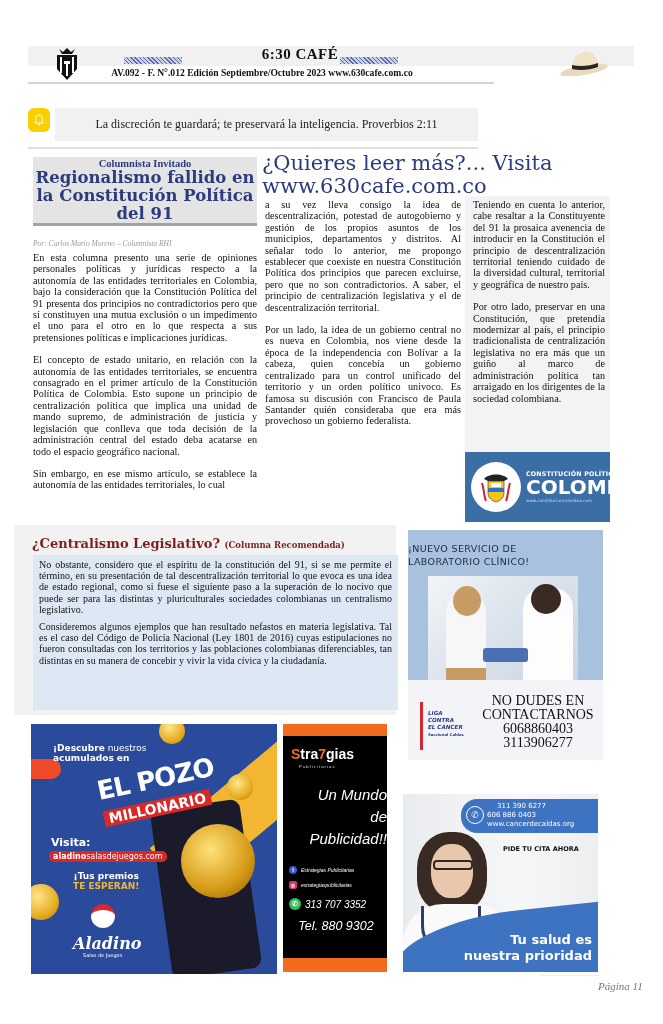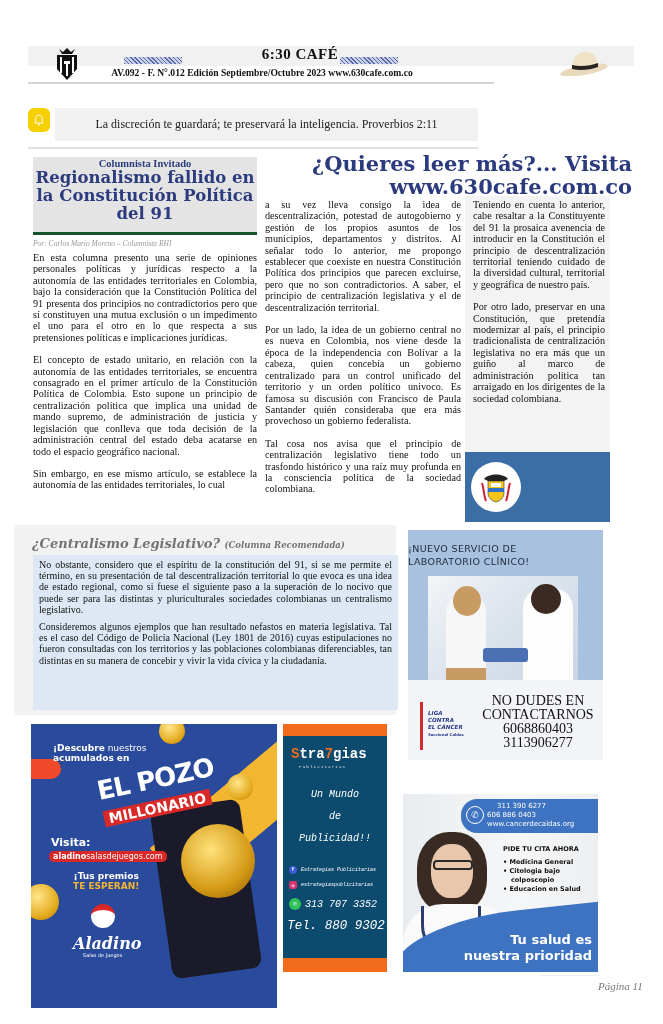--- a/index.html
+++ b/index.html
@@ -18,43 +18,43 @@
 .hdr-sub{left:102px;top:67px;width:320px;text-align:center;font-family:"Liberation Serif",serif;font-weight:bold;font-size:9.6px;color:#111;white-space:nowrap}
 .hat{left:558px;top:50px;width:52px;height:26px}
 
 
 .bell{left:28px;top:108px;width:22px;height:24px;border-radius:6px;background:#f6d000;display:flex;align-items:center;justify-content:center;color:#fff;font-size:11px}
 .quote-box{left:55px;top:108px;width:423px;height:33px;background:#f1f1f1;display:flex;align-items:center;justify-content:center}
 .quote-text{font-family:"Liberation Serif",serif;font-size:12px;color:#222}
 .quote-rule{left:28px;top:147px;width:450px;height:2px;background:#e0e0e0}
 
 
-.col1-head{left:33px;top:157px;width:224px;height:78px;background:#e4e4e4;border-bottom:3px solid #14532d;text-align:center}
+.col1-head{left:33px;top:157px;width:224px;height:69px;background:#e4e4e4;border-bottom:3px solid #a3a3a3;text-align:center}
 .kicker{font-family:"Liberation Serif",serif;font-weight:bold;font-size:10.5px;color:#2c3b7d;margin-top:1px}
 .art-title{font-family:"DejaVu Serif",serif;font-weight:bold;font-size:16.5px;line-height:18px;color:#2c3b7d}
 .byline{left:33px;top:239px;width:224px;font-family:"Liberation Serif",serif;font-style:italic;font-size:7.5px;color:#999}
 .body-text{font-family:"Liberation Serif",serif;font-size:10.2px;line-height:11.4px;text-align:justify;color:#111}
 .body-text p{margin-bottom:11px}
 .col1{left:33px;top:252px;width:224px;height:272px;overflow:hidden}
 
 
-.big-head{left:262px;top:152px;width:370px;text-align:right;font-family:"DejaVu Serif",serif;font-weight:bold;font-size:21px;line-height:23px;color:#2c3b7d}
+.big-head{left:262px;top:152px;width:370px;text-align:left;font-family:"DejaVu Serif",serif;font-weight:normal;font-size:21px;line-height:23px;color:#2c3b7d}
 .col2{left:265px;top:199px;width:196px;height:320px;overflow:hidden}
 .col3-bg{left:465px;top:196px;width:145px;height:256px;background:#f3f3f3}
 .col3{left:473px;top:199px;width:132px;overflow:hidden}
 .const-banner{left:465px;top:452px;width:145px;height:70px;background:#3b6ea5;display:flex;align-items:center;padding-left:6px}
 .const-seal{width:50px;height:50px;border-radius:50%;background:#fff;display:flex;align-items:center;justify-content:center;flex-shrink:0}
 .const-txt{margin-left:5px;font-family:"DejaVu Sans",sans-serif;color:#fff;line-height:1}
 .const-txt .l1{font-size:6.3px;font-weight:bold;letter-spacing:.2px}
 .const-txt .l2{font-size:20px;font-weight:bold;letter-spacing:0}
 .const-txt .l3{font-size:4.2px;color:#c9d7ea;margin-top:2px}
 
 
 .rec-bg{left:14px;top:525px;width:382px;height:190px;background:#f2f2f2}
-.rec-title{left:32px;top:536px;width:370px;font-family:"DejaVu Serif",serif;font-weight:bold;font-style:italic;font-size:13px;color:#737373;white-space:nowrap}
+.rec-title{left:32px;top:536px;width:370px;font-family:"DejaVu Serif",serif;font-weight:bold;font-size:13px;color:#7f1d1d;white-space:nowrap}
 .rec-title small{font-size:8.5px}
 .rec-box{left:33px;top:555px;width:365px;height:155px;background:#dde8f4;padding:4px 6px}
 .rec-box .body-text{font-size:10px;line-height:11.2px}
 .rec-box p{margin-bottom:6px}
 .link{color:#2c56b0;text-decoration:underline}
 
 
 .lab{left:408px;top:530px;width:195px;height:230px;background:#f2f4f8;overflow:hidden}
 .lab-top{position:absolute;left:0;top:0;width:195px;height:150px;background:#a7c1de}
 .lab-title{position:absolute;top:12px;width:100%;font-family:"DejaVu Sans",sans-serif;font-size:9.5px;line-height:13px;color:#1f2a3d;letter-spacing:.4px}
@@ -64,48 +64,48 @@
 .lab-photo .h2{position:absolute;left:103px;top:8px;width:30px;height:30px;border-radius:50%;background:#3a2a22}
 .lab-photo .h1{position:absolute;left:25px;top:10px;width:28px;height:30px;border-radius:50%;background:#c89b65}
 .lab-photo .tray{position:absolute;left:55px;top:72px;width:45px;height:14px;background:#4a6fb3;border-radius:3px}
 .liga{position:absolute;left:8px;top:172px;width:60px}
 .liga-bar{position:absolute;left:4px;top:0;width:3px;height:48px;background:#d12a2a}
 .liga-txt{position:absolute;left:12px;top:8px;font-family:"DejaVu Sans",sans-serif;font-weight:bold;font-style:italic;font-size:5.6px;line-height:7px;color:#2a3a8a}
 .liga-sub{position:absolute;left:12px;top:30px;font-family:"DejaVu Sans",sans-serif;font-weight:bold;font-size:3.8px;color:#2a3a8a;white-space:nowrap}
 .lab-contact{position:absolute;left:70px;top:164px;width:120px;text-align:center;font-family:Liberation Serif, serif;font-size:14px;line-height:14px;color:#111}
 
 
-.aladino{left:31px;top:724px;width:246px;height:284px;background:#2a4a9c;overflow:hidden;font-family:"DejaVu Sans",sans-serif}
+.aladino{left:31px;top:724px;width:246px;height:250px;background:#2a4a9c;overflow:hidden;font-family:"DejaVu Sans",sans-serif}
 .aladino .stripe{position:absolute;left:110px;top:40px;width:240px;height:60px;background:#f3b630;transform:rotate(-40deg)}
 .aladino .stripe2{position:absolute;left:0;top:35px;width:30px;height:20px;background:#f04a2a;border-radius:0 12px 12px 0}
 .al-t1{position:absolute;left:22px;top:19px;font-size:9px;line-height:10px;color:#fff;font-weight:bold}
 .al-t1 span{font-weight:normal}
 .al-pozo{position:absolute;left:65px;top:40px;font-size:26px;font-weight:bold;color:#fff;transform:rotate(-12deg);letter-spacing:-1px}
 .al-mill{position:absolute;left:72px;top:76px;font-size:14px;font-weight:bold;color:#fff;background:#d82828;padding:0 5px;transform:rotate(-12deg)}
 .al-visit{position:absolute;left:20px;top:112px;font-size:11px;font-weight:bold;color:#fff}
 .al-url{position:absolute;left:18px;top:127px;font-size:8px;color:#fff;background:#d82828;padding:1px 4px;border-radius:5px;white-space:nowrap}
 .al-url b{color:#fff}
 .al-prem{position:absolute;left:42px;top:147px;font-size:9px;font-weight:bold;color:#fff;text-align:center;line-height:10px}
 .al-prem span{color:#f3b630}
 .al-logo{position:absolute;left:42px;top:210px;font-family:"DejaVu Serif",serif;font-style:italic;font-weight:bold;font-size:16px;color:#fff}
 .al-logo-sub{position:absolute;left:52px;top:228px;font-size:5px;color:#fff}
 .al-face{position:absolute;left:60px;top:180px;width:24px;height:24px;border-radius:50%;background:#fff;border-top:6px solid #d82828}
 .al-phone{position:absolute;left:130px;top:80px;width:90px;height:170px;border-radius:10px;background:#1a1a2a;transform:rotate(-8deg)}
 .al-pot{position:absolute;left:150px;top:100px;width:74px;height:74px;border-radius:50%;background:radial-gradient(circle at 40% 35%,#ffe27a,#d59a16 60%,#8a5a06)}
 .coin{position:absolute;border-radius:50%;background:radial-gradient(circle at 40% 35%,#ffe68a,#e3a91c 65%,#a06e06)}
 
 
-.stra{left:283px;top:724px;width:104px;height:248px;background:#0c4a6e;overflow:hidden;font-family:Liberation Mono, monospace;color:#fff}
+.stra{left:283px;top:724px;width:104px;height:248px;background:#000000;overflow:hidden;font-family:Liberation Sans, sans-serif;color:#fff}
 .stra .or1{position:absolute;left:0;top:0;width:104px;height:12px;background:#f26b1d}
 .stra .or2{position:absolute;left:0;bottom:0;width:104px;height:14px;background:#f26b1d}
 .stra-logo{position:absolute;left:8px;top:22px;font-size:14px;font-weight:bold;color:#fff}
 .stra-logo .s{color:#f26b1d}
 .stra-logo .n7{color:#f26b1d}
 .stra-logo-sub{position:absolute;left:16px;top:40px;font-size:4.4px;letter-spacing:1px;color:#ddd}
-.stra-slogan{position:absolute;left:0;top:60px;width:104px;text-align:center;font-style:italic;font-size:10px;line-height:22px;color:#fff}
+.stra-slogan{position:absolute;left:0;top:60px;width:104px;text-align:right;font-style:italic;font-size:15px;line-height:22px;color:#fff}
 .stra-row{position:absolute;left:6px;font-style:italic;font-size:5px;display:flex;align-items:center;white-space:nowrap}
 .stra-ico{width:8px;height:8px;border-radius:50%;margin-right:4px;display:inline-flex;align-items:center;justify-content:center;font-size:5px;font-style:normal;font-weight:bold;color:#fff}
 .stra-phone{position:absolute;left:6px;top:174px;font-style:italic;font-size:10px;display:flex;align-items:center;white-space:nowrap}
 .stra-tel{position:absolute;left:4px;top:195px;width:98px;text-align:center;font-style:italic;font-size:12.5px;white-space:nowrap}
 
 
 .cancer{left:403px;top:794px;width:195px;height:178px;background:linear-gradient(90deg,#e9ecef 0%,#f6f7f8 60%,#eceef0 100%);overflow:hidden;font-family:"DejaVu Sans",sans-serif}
 .c-phonebox{position:absolute;left:58px;top:5px;width:137px;height:34px;background:#3d73c0;border-radius:16px 0 0 16px}
 .c-phone-ico{position:absolute;left:5px;top:7px;width:18px;height:18px;border-radius:50%;border:1.5px solid #fff;color:#fff;font-size:9px;display:flex;align-items:center;justify-content:center}
 .c-lines{position:absolute;left:26px;top:3px;font-size:7px;line-height:9px;color:#fff;white-space:nowrap}
@@ -175,37 +175,41 @@
 </div>
 
 <div class="abs big-head">
   <div>¿Quieres leer más?... Visita</div>
   <div>www.630cafe.com.co</div>
 </div>
 
 <div class="abs col2 body-text">
   <p>a su vez lleva consigo la idea de descentralización, potestad de autogobierno y gestión de los propios asuntos de los municipios, departamentos y distritos. Al señalar todo lo anterior, me propongo establecer que coexiste en nuestra Constitución Política dos principios que parecen excluirse, pero que no son contradictorios. A saber, el principio de centralización legislativa y el de descentralización territorial.</p>
   <p>Por un lado, la idea de un gobierno central no es nueva en Colombia, nos viene desde la época de la independencia con Bolívar a la cabeza, quien concebía un gobierno centralizado para un control unificado del territorio y un orden político univoco. Es famosa su discusión con Francisco de Paula Santander quién consideraba que era más provechoso un gobierno federalista.</p>
-  <p>Tal cosa nos avisa que el principio de centralización legislativo tiene todo un trasfondo histórico y una raíz muy profunda en la consciencia política de la sociedad colombiana.</p>
 </div>
 
 <div class="abs col3-bg"></div>
 <div class="abs col3 body-text">
   <p>Teniendo en cuenta lo anterior, cabe resaltar a la Constituyente del 91 la prosaica avenencia de introducir en la Constitución el principio de descentralización territorial teniendo cuidado de la diversidad cultural, territorial y geográfica de nuestro país.</p>
   <p>Por otro lado, preservar en una Constitución, que pretendía modernizar al país, el principio tradicionalista de centralización legislativa no era más que un guiño al marco de administración política tan arraigado en los dirigentes de la sociedad colombiana.</p>
 </div>
 <div class="abs const-banner">
   <div class="const-seal">
     <svg width="40" height="40" viewBox="0 0 40 40">
       <path d="M8 12c4-6 20-6 24 0l-4 2H12z" fill="#222"></path>
       <path d="M12 14h16v12c0 5-4 8-8 9-4-1-8-4-8-9z" fill="#f3c51a" stroke="#333" stroke-width=".6"></path>
       <rect x="12" y="21" width="16" height="4" fill="#2f6fc5"></rect>
       <rect x="15" y="16" width="10" height="4" fill="#fff"></rect>
       <path d="M6 16c2 6 2 14 4 18M34 16c-2 6-2 14-4 18" stroke="#d21f2c" stroke-width="2" fill="none"></path>
     </svg>
+  </div>
+  <div class="const-txt">
+    <div class="l1">CONSTITUCIÓN POLÍTICA DE</div>
+    <div class="l2">COLOMBIA</div>
+    <div class="l3">www.constitucioncolombia.com</div>
   </div>
 </div>
 
 <div class="abs rec-bg"></div>
 <div class="abs rec-title">
   <span>¿Centralismo Legislativo?</span>
   <small>(Columna Recomendada)</small>
 </div>
 <div class="abs rec-box">
   <div class="body-text">
@@ -304,26 +308,20 @@
   <div class="c-steth"></div>
   <div class="c-phonebox">
     <div class="c-phone-ico">✆</div>
     <div class="c-lines">
       <div style="padding-left:10px">311 390 6277</div>
       <div>606 886 0403</div>
       <div>www.cancerdecaldas.org</div>
     </div>
   </div>
   <div class="c-cita">PIDE TU CITA AHORA</div>
-  <ul class="c-list">
-    <li>Medicina General</li>
-    <li>Citologia bajo</li>
-    <li class="cont">colposcopio</li>
-    <li>Educacion en Salud</li>
-  </ul>
   <div class="c-wave"></div>
   <div class="c-slogan">
     <div>Tu salud es</div>
     <div>nuestra prioridad</div>
   </div>
 </div>
 
 <div class="abs page-rule"></div>
 <div class="abs page-num">Página 11</div>
 

